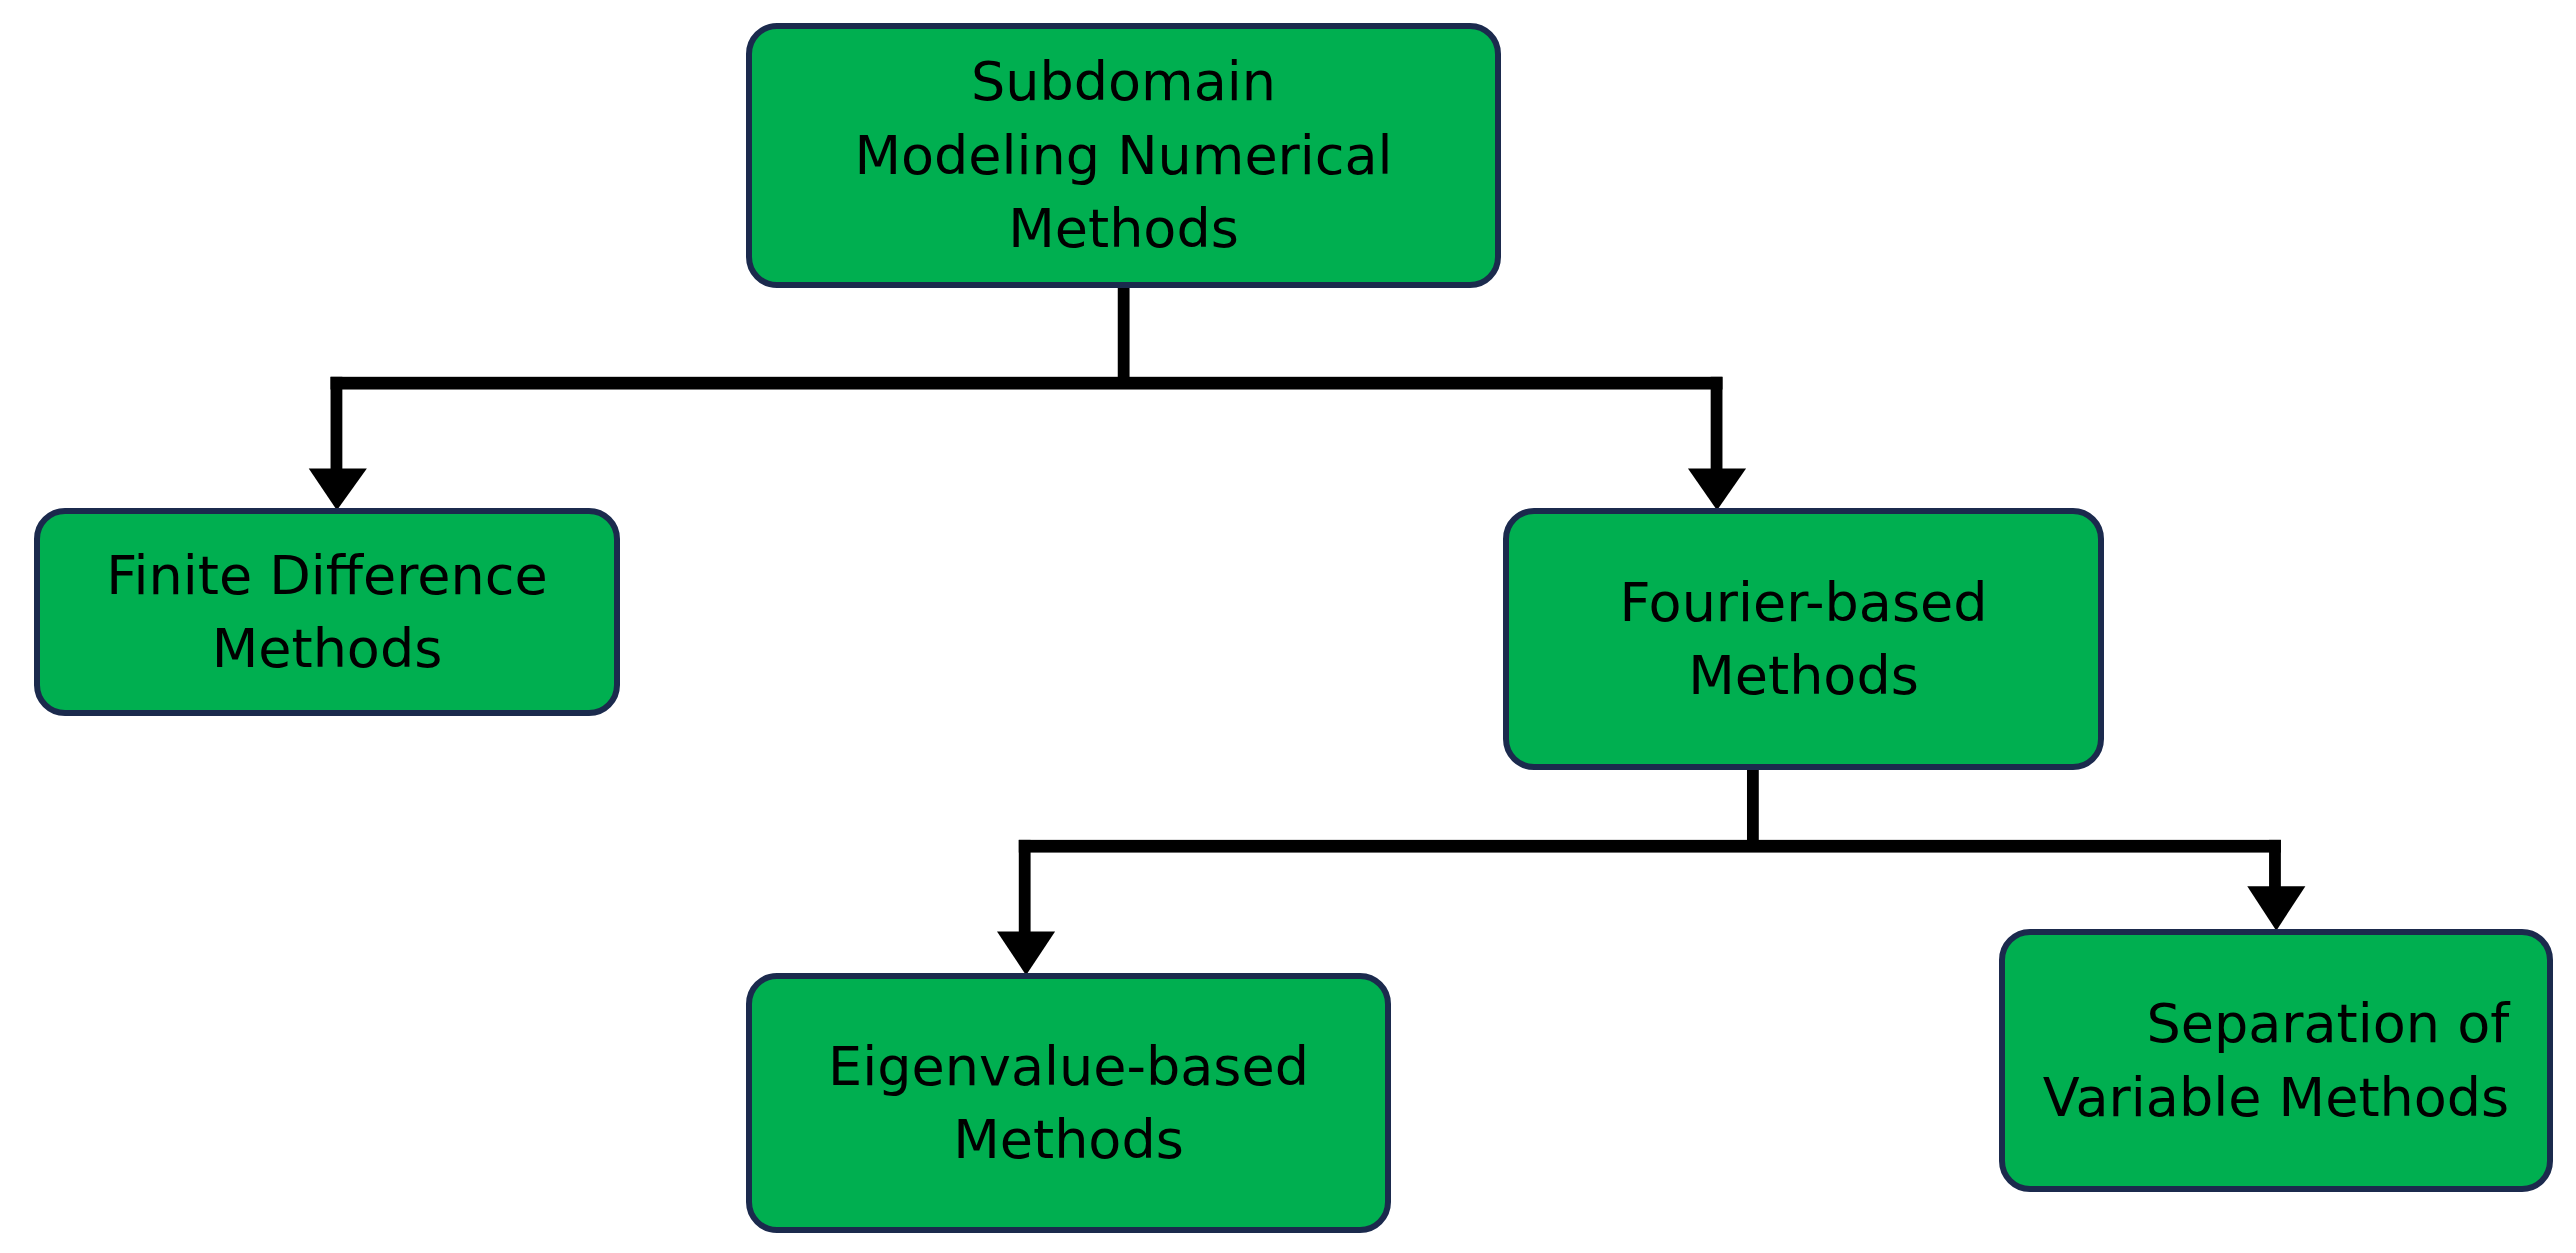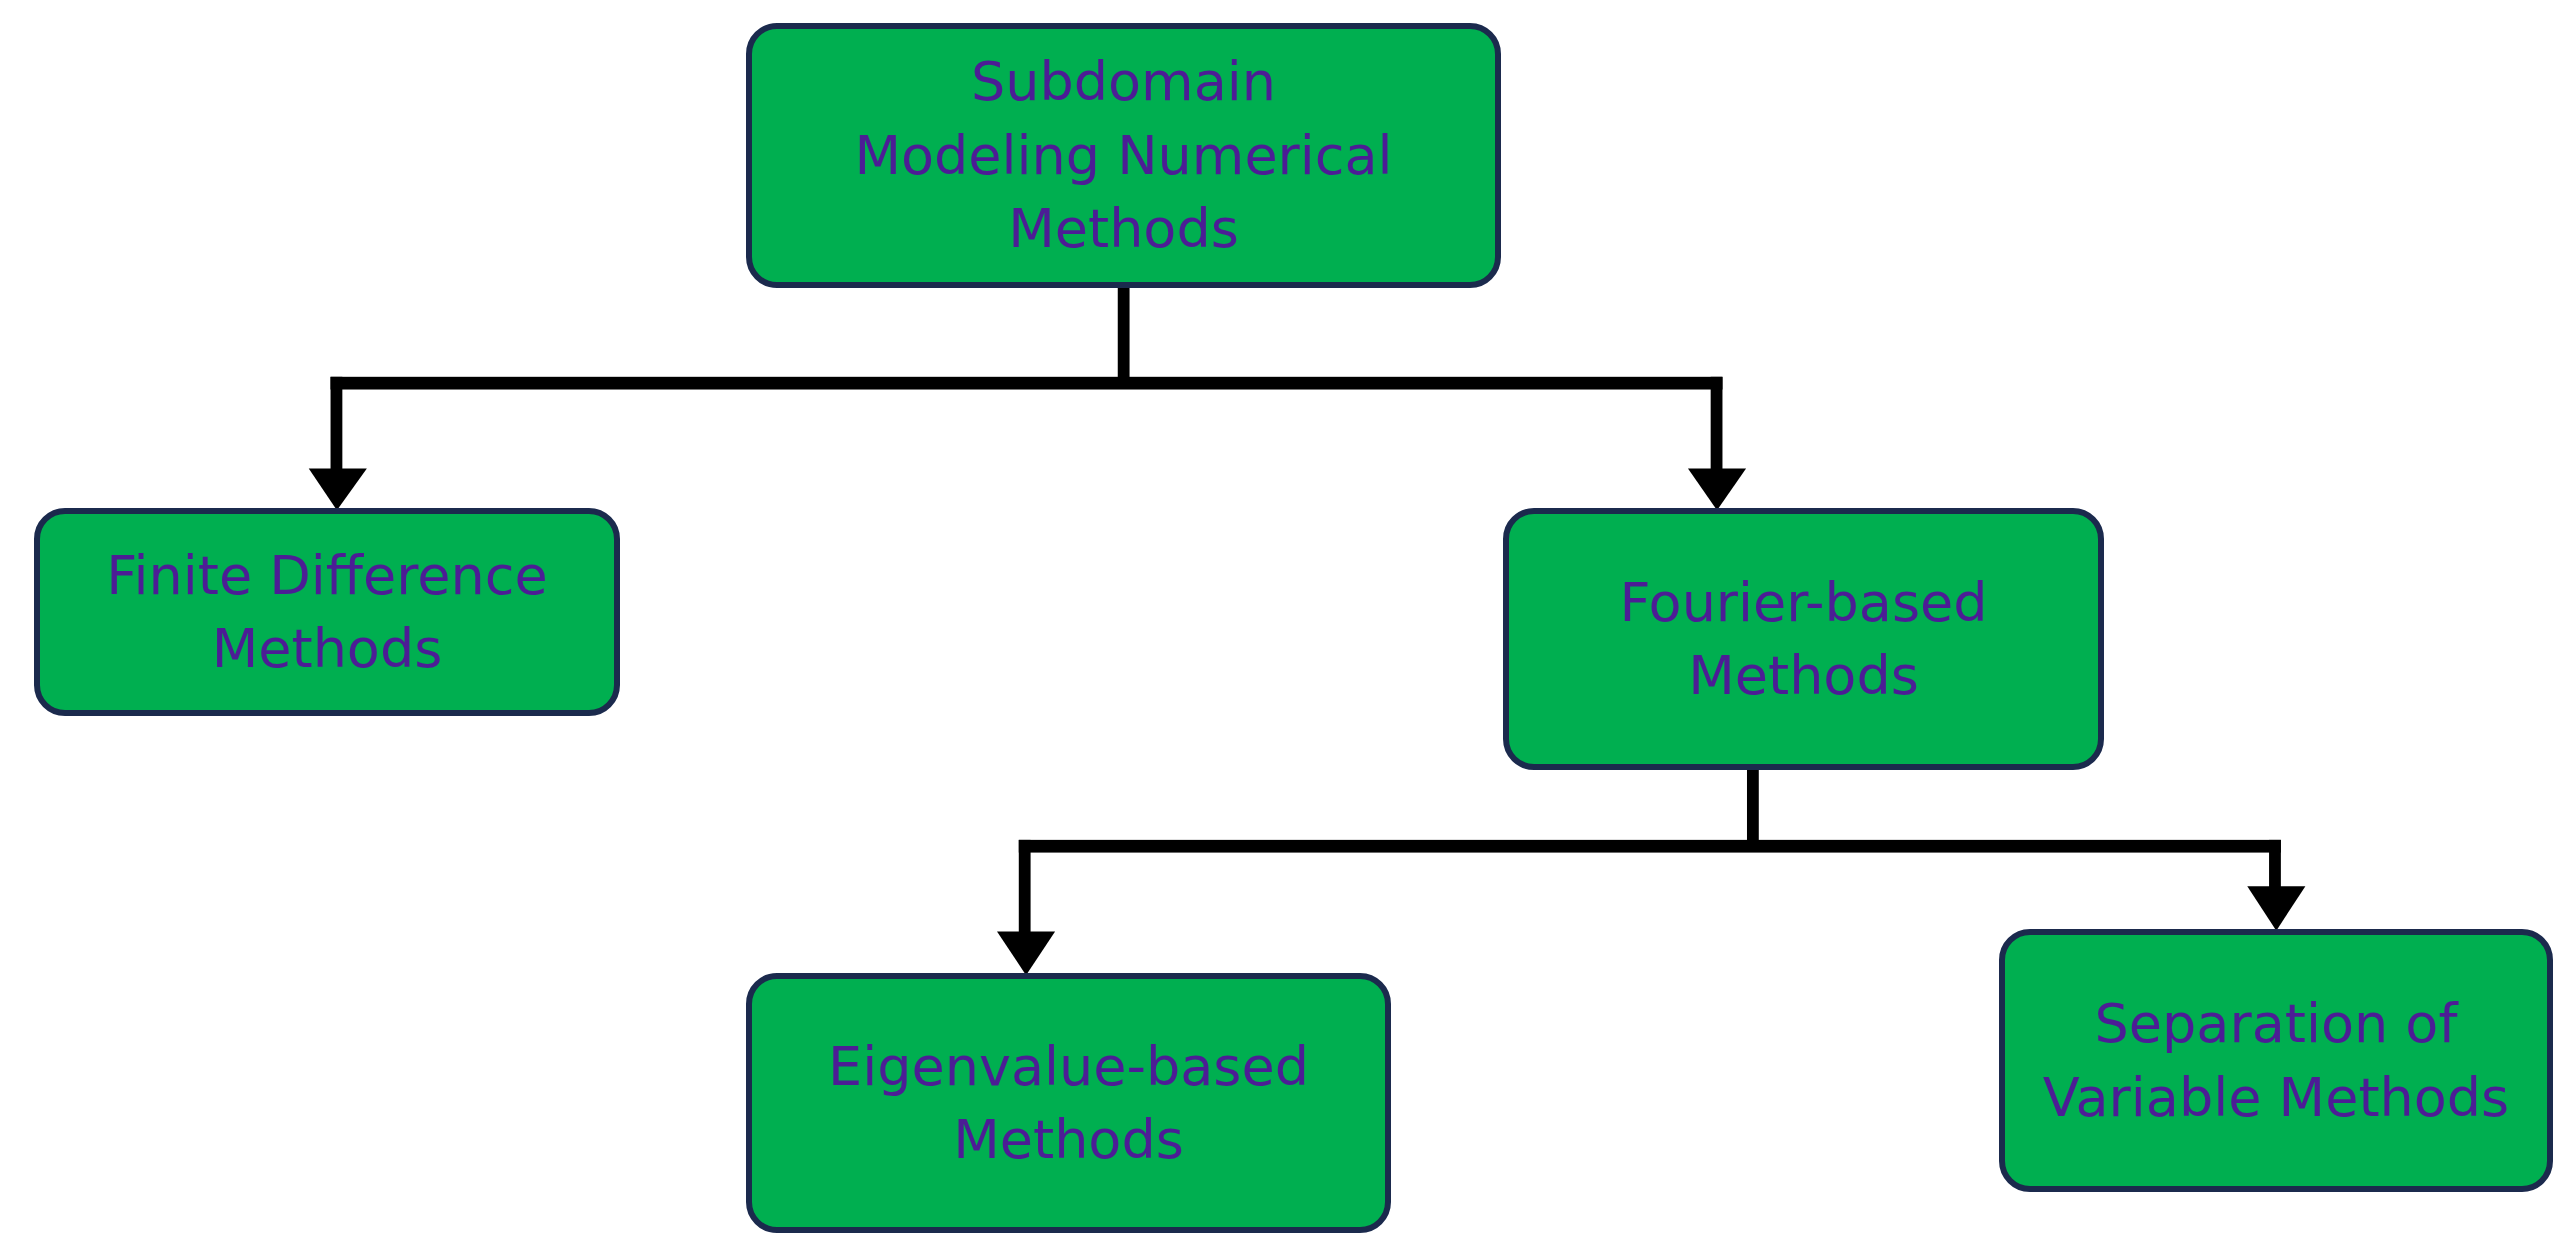--- a/index.html
+++ b/index.html
@@ -29,21 +29,21 @@
   .node-box {
     position: absolute;
     box-sizing: border-box;
     background: #00AF50;
     border: 6.4px solid #1B2A4D;
     border-radius: 31px;
     display: flex;
     align-items: center;
     justify-content: center;
     text-align: center;
-    color: #4c1d95;
+    color: #000000;
     font-family: "DejaVu Sans", "Liberation Sans", sans-serif;
     font-size: 54px;
     font-weight: 400;
     line-height: 1.36;
     letter-spacing: 0px;
     padding: 0 16.3px;
     white-space: pre-line;
     z-index: 2;
   }
   
@@ -71,20 +71,21 @@
     left: 746px;
     top: 973px;
     width: 645px;
     height: 260px;
   }
   #node-separation-of-variable {
     left: 1999px;
     top: 929px;
     width: 554px;
     height: 263px;
+    text-align: right;
   }
 </style>
 </head>
 <body>
 
 <div id="diagram-canvas">
 
   <svg class="connector-layer" viewBox="0 0 2837 1380" width="2576" height="1253" xmlns="http://www.w3.org/2000/svg">
 
     <g>

